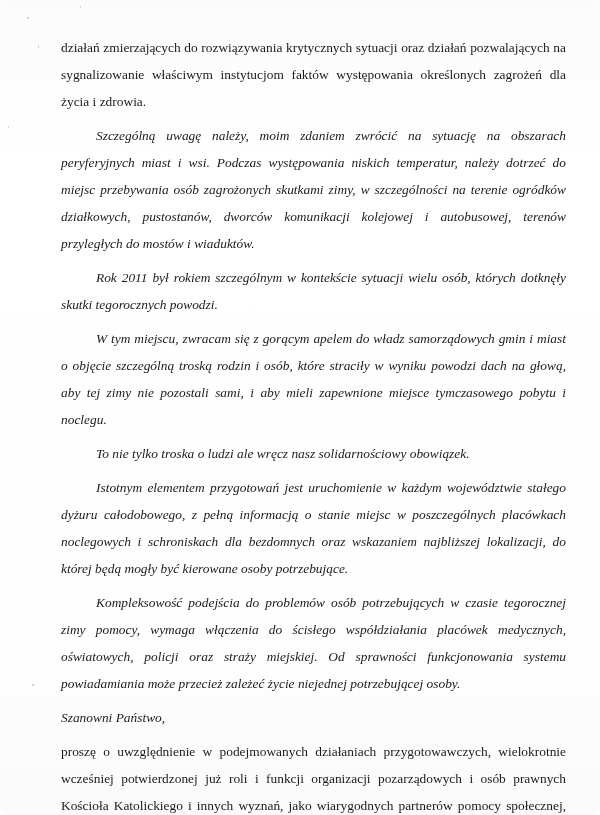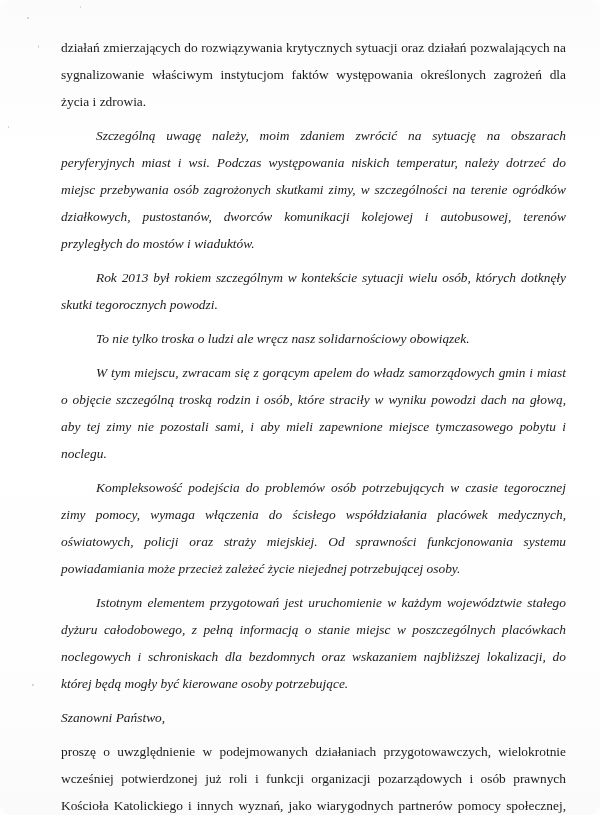--- a/index.html
+++ b/index.html
@@ -60,22 +60,22 @@
 <div class="page">
   <div class="speck" style="left:27px;top:17px;width:2px;height:2px;"></div>
   <div class="speck" style="left:80px;top:6px;width:1px;height:2px;"></div>
   <div class="speck" style="left:38px;top:45px;width:1px;height:3px;"></div>
   <div class="speck" style="left:8px;top:126px;width:1px;height:2px;"></div>
   <div class="speck" style="left:32px;top:684px;width:2px;height:2px;"></div>
 
   <div class="content">
     <p>działań zmierzających do rozwiązywania krytycznych sytuacji oraz działań pozwalających na sygnalizowanie właściwym instytucjom faktów występowania określonych zagrożeń dla życia i zdrowia.</p>
     <p class="indent p-gap">Szczególną uwagę należy, moim zdaniem zwrócić na sytuację na obszarach peryferyjnych miast i wsi. Podczas występowania niskich temperatur, należy dotrzeć do miejsc przebywania osób zagrożonych skutkami zimy, w szczególności na terenie ogródków działkowych, pustostanów, dworców komunikacji kolejowej i autobusowej, terenów przyległych do mostów i wiaduktów.</p>
-    <p class="indent p-gap">Rok 2013 był rokiem szczególnym w kontekście sytuacji wielu osób, których dotknęły skutki tegorocznych powodzi.</p>
+    <p class="indent p-gap">Rok 2011 był rokiem szczególnym w kontekście sytuacji wielu osób, których dotknęły skutki tegorocznych powodzi.</p>
+    <p class="indent p-gap">W tym miejscu, zwracam się z gorącym apelem do władz samorządowych gmin i miast o objęcie szczególną troską rodzin i osób, które straciły w wyniku powodzi dach na głową, aby tej zimy nie pozostali sami, i aby mieli zapewnione miejsce tymczasowego pobytu i noclegu.</p>
     <p class="indent p-gap">To nie tylko troska o ludzi ale wręcz nasz solidarnościowy obowiązek.</p>
-    <p class="indent p-gap">W tym miejscu, zwracam się z gorącym apelem do władz samorządowych gmin i miast o objęcie szczególną troską rodzin i osób, które straciły w wyniku powodzi dach na głową, aby tej zimy nie pozostali sami, i aby mieli zapewnione miejsce tymczasowego pobytu i noclegu.</p>
+    <p class="indent p-gap">Istotnym elementem przygotowań jest uruchomienie w każdym województwie stałego dyżuru całodobowego, z pełną informacją o stanie miejsc w poszczególnych placówkach noclegowych i schroniskach dla bezdomnych oraz wskazaniem najbliższej lokalizacji, do której będą mogły być kierowane osoby potrzebujące.</p>
     <p class="indent p-gap">Kompleksowość podejścia do problemów osób potrzebujących w czasie tegorocznej zimy pomocy, wymaga włączenia do ścisłego współdziałania placówek medycznych, oświatowych, policji oraz straży miejskiej. Od sprawności funkcjonowania systemu powiadamiania może przecież zależeć życie niejednej potrzebującej osoby.</p>
-    <p class="indent p-gap">Istotnym elementem przygotowań jest uruchomienie w każdym województwie stałego dyżuru całodobowego, z pełną informacją o stanie miejsc w poszczególnych placówkach noclegowych i schroniskach dla bezdomnych oraz wskazaniem najbliższej lokalizacji, do której będą mogły być kierowane osoby potrzebujące.</p>
     <p class="salutation p-gap">Szanowni Państwo,</p>
     <p class="p-gap">proszę o uwzględnienie w podejmowanych działaniach przygotowawczych, wielokrotnie wcześniej potwierdzonej już roli i funkcji organizacji pozarządowych i osób prawnych Kościoła Katolickiego i innych wyznań, jako wiarygodnych partnerów pomocy społecznej, których świadczone usługi stanowią znaczące uzupełnienie zadań, realizowanych przez publiczne podmioty polityki społecznej.</p>
 
   </div>
 </div>
 
 </body></html>

